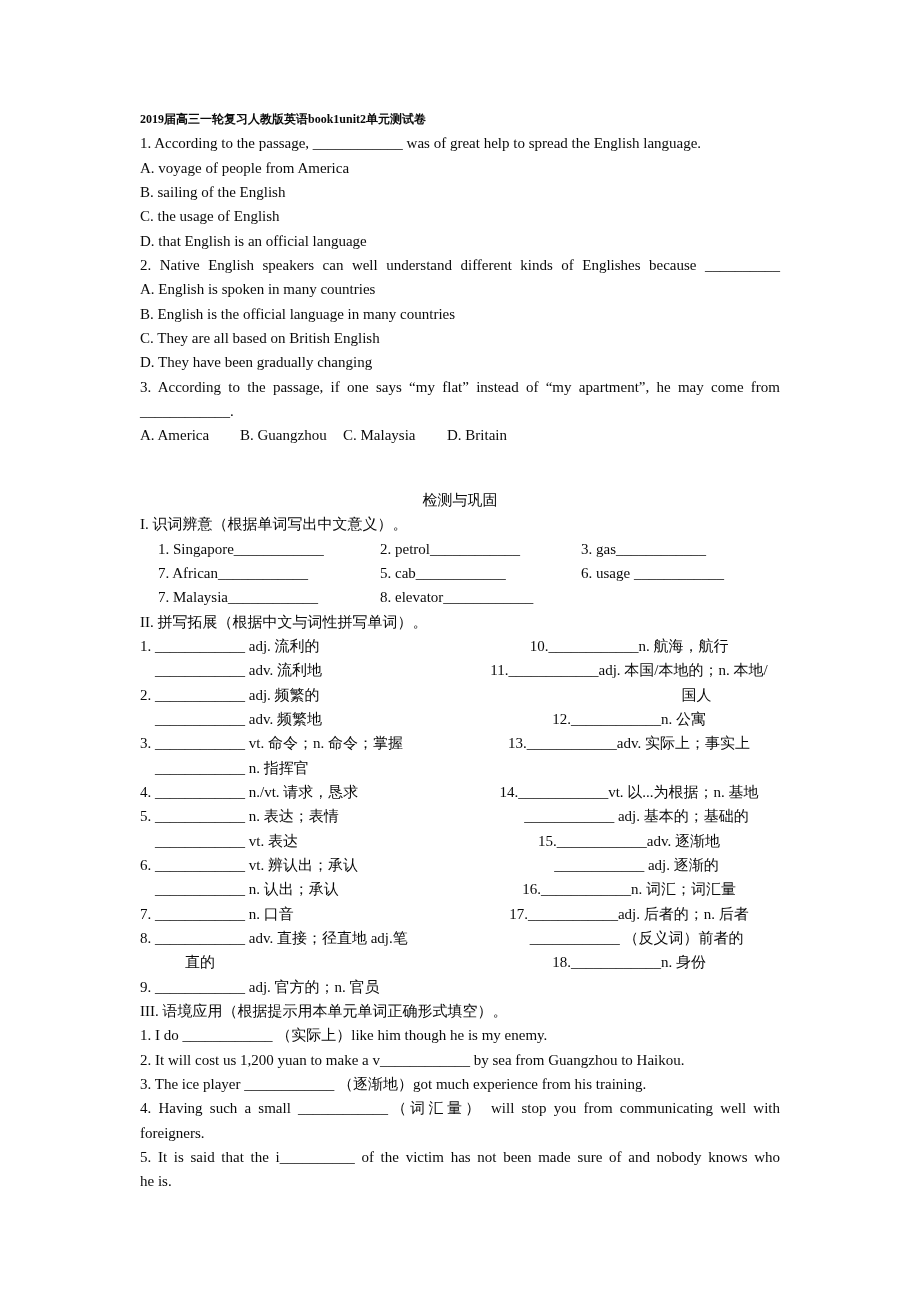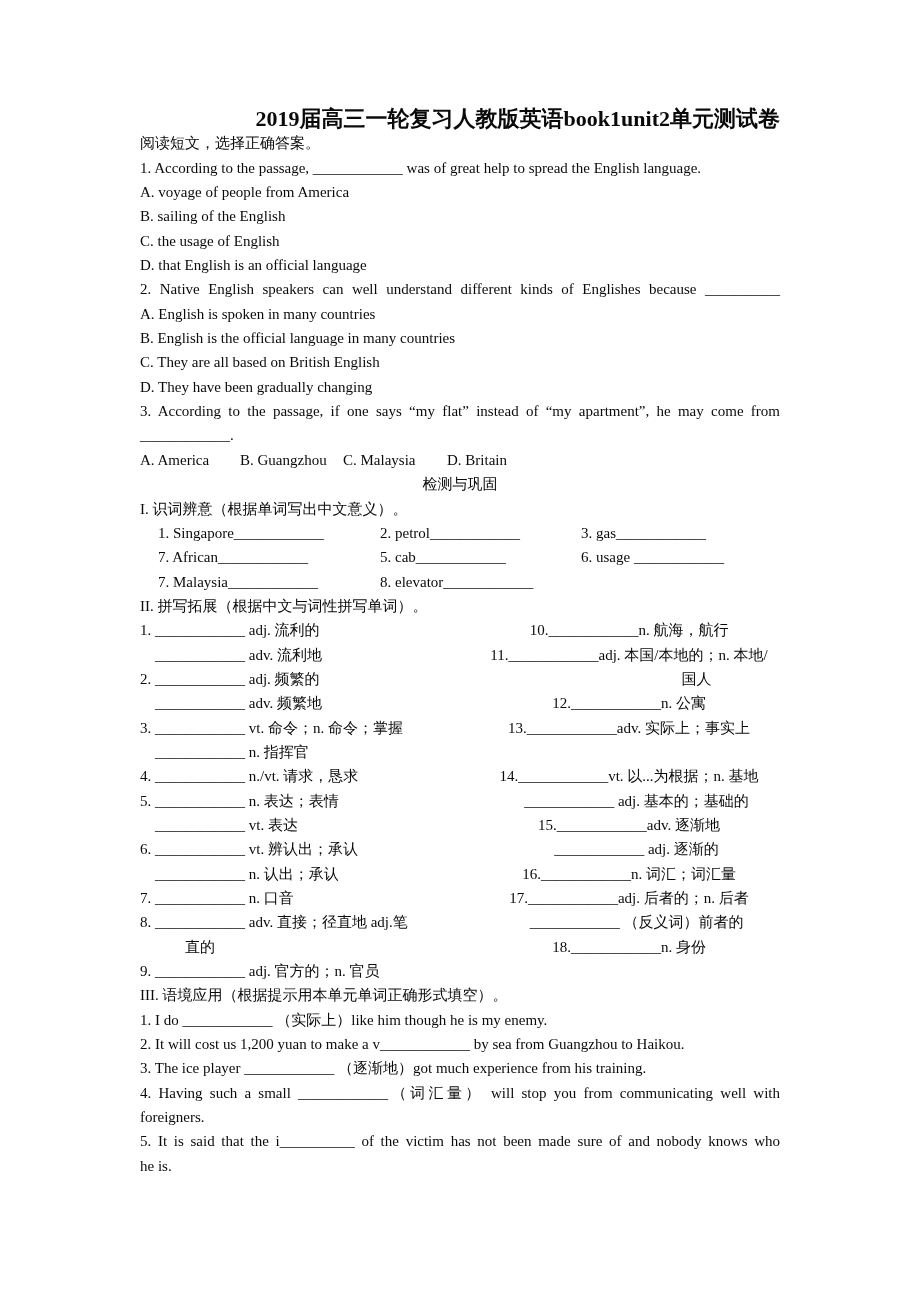--- a/index.html
+++ b/index.html
@@ -15,47 +15,46 @@
     overflow: hidden;
     box-sizing: border-box;
   }
   .content {
     box-sizing: content-box;
     padding: 107px 140px 0 140px;
     width: 640px;
   }
   .line { white-space: pre; }
   .title {
-    text-align: right;
+    text-align: left;
     font-weight: bold;
-    font-size: 22px;
+    font-size: 12px;
     white-space: pre;
   }
-  .center { text-align: center; white-space: pre; }
+  .center { text-align: center; white-space: pre; margin-top: 40px; }
   
   .jlast {
     white-space: normal;
     text-align: justify;
     text-align-last: justify;
   }
   .row { display: flex; }
   .row > div { white-space: pre; }
   .c1 { width: 222px; margin-left: 18px; } .c2 { width: 201px; } .c3 { flex: 1; }
   .o1 { width: 100px; } .o2 { width: 103px; } .o3 { width: 104px; } .o4 { flex: 1; }
   .lcol { width: 338px; } .rcol { flex: 1; text-align: center; }
 </style>
 </head>
 <body>
 
 <div class="page">
   <div class="content">
 
     <div class="title">2019届高三一轮复习人教版英语book1unit2单元测试卷</div>
 
-    <div class="line">阅读短文，选择正确答案。</div>
 
     <div class="line">1. According to the passage, ____________ was of great help to spread the English language.</div>
     <div id="q1opts">
         <div class="line">A. voyage of people from America</div>
         <div class="line">B. sailing of the English</div>
         <div class="line">C. the usage of English</div>
         <div class="line">D. that English is an official language</div>
       </div>
 
     <div class="jlast">2. Native English speakers can well understand different kinds of Englishes because __________</div>

